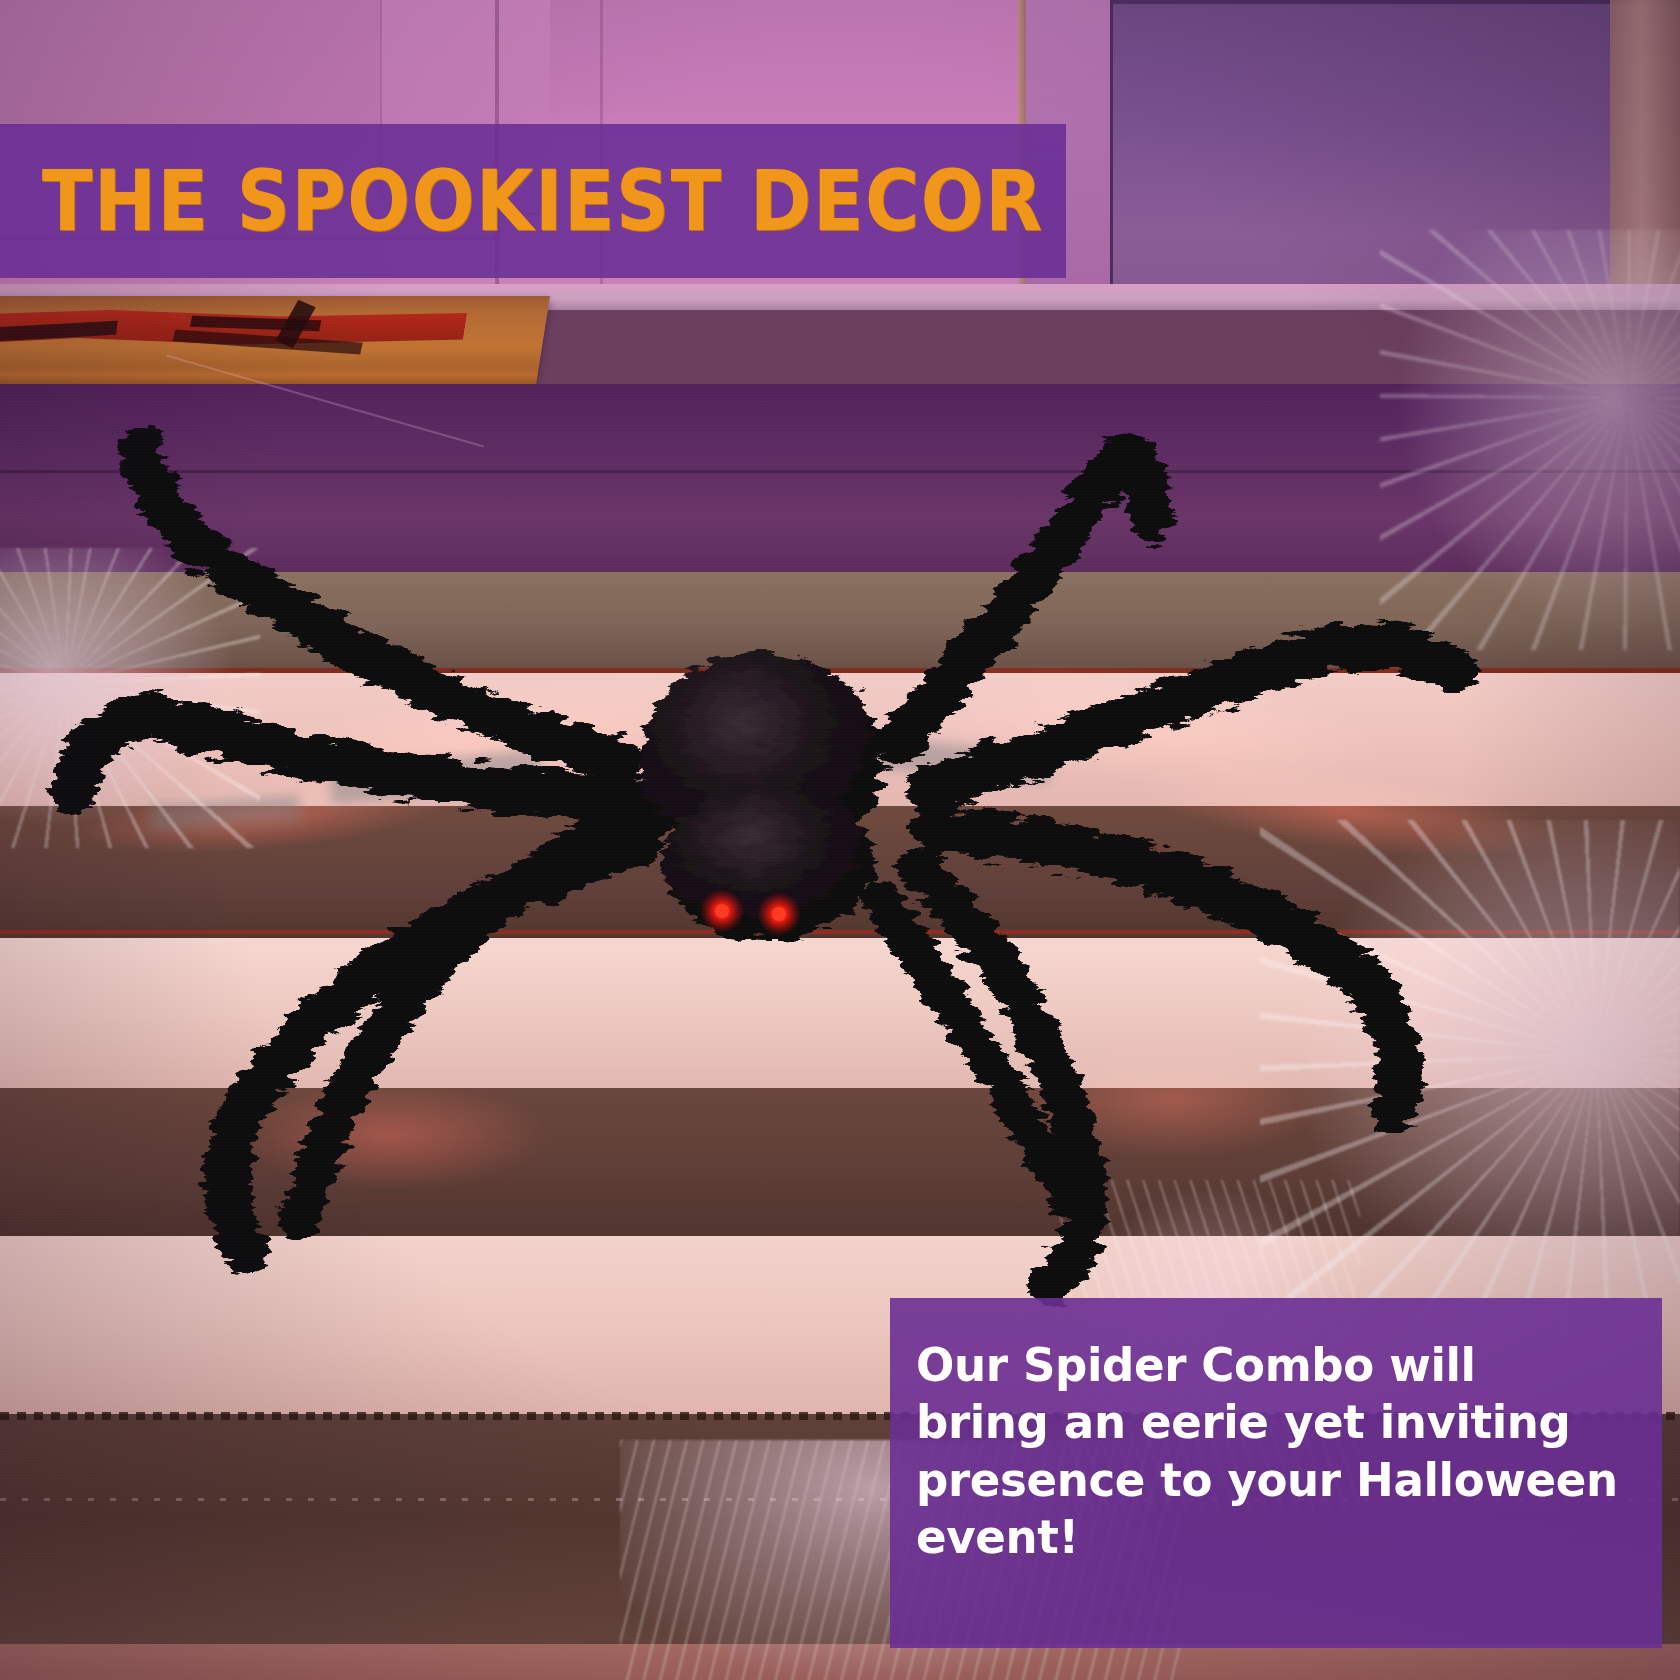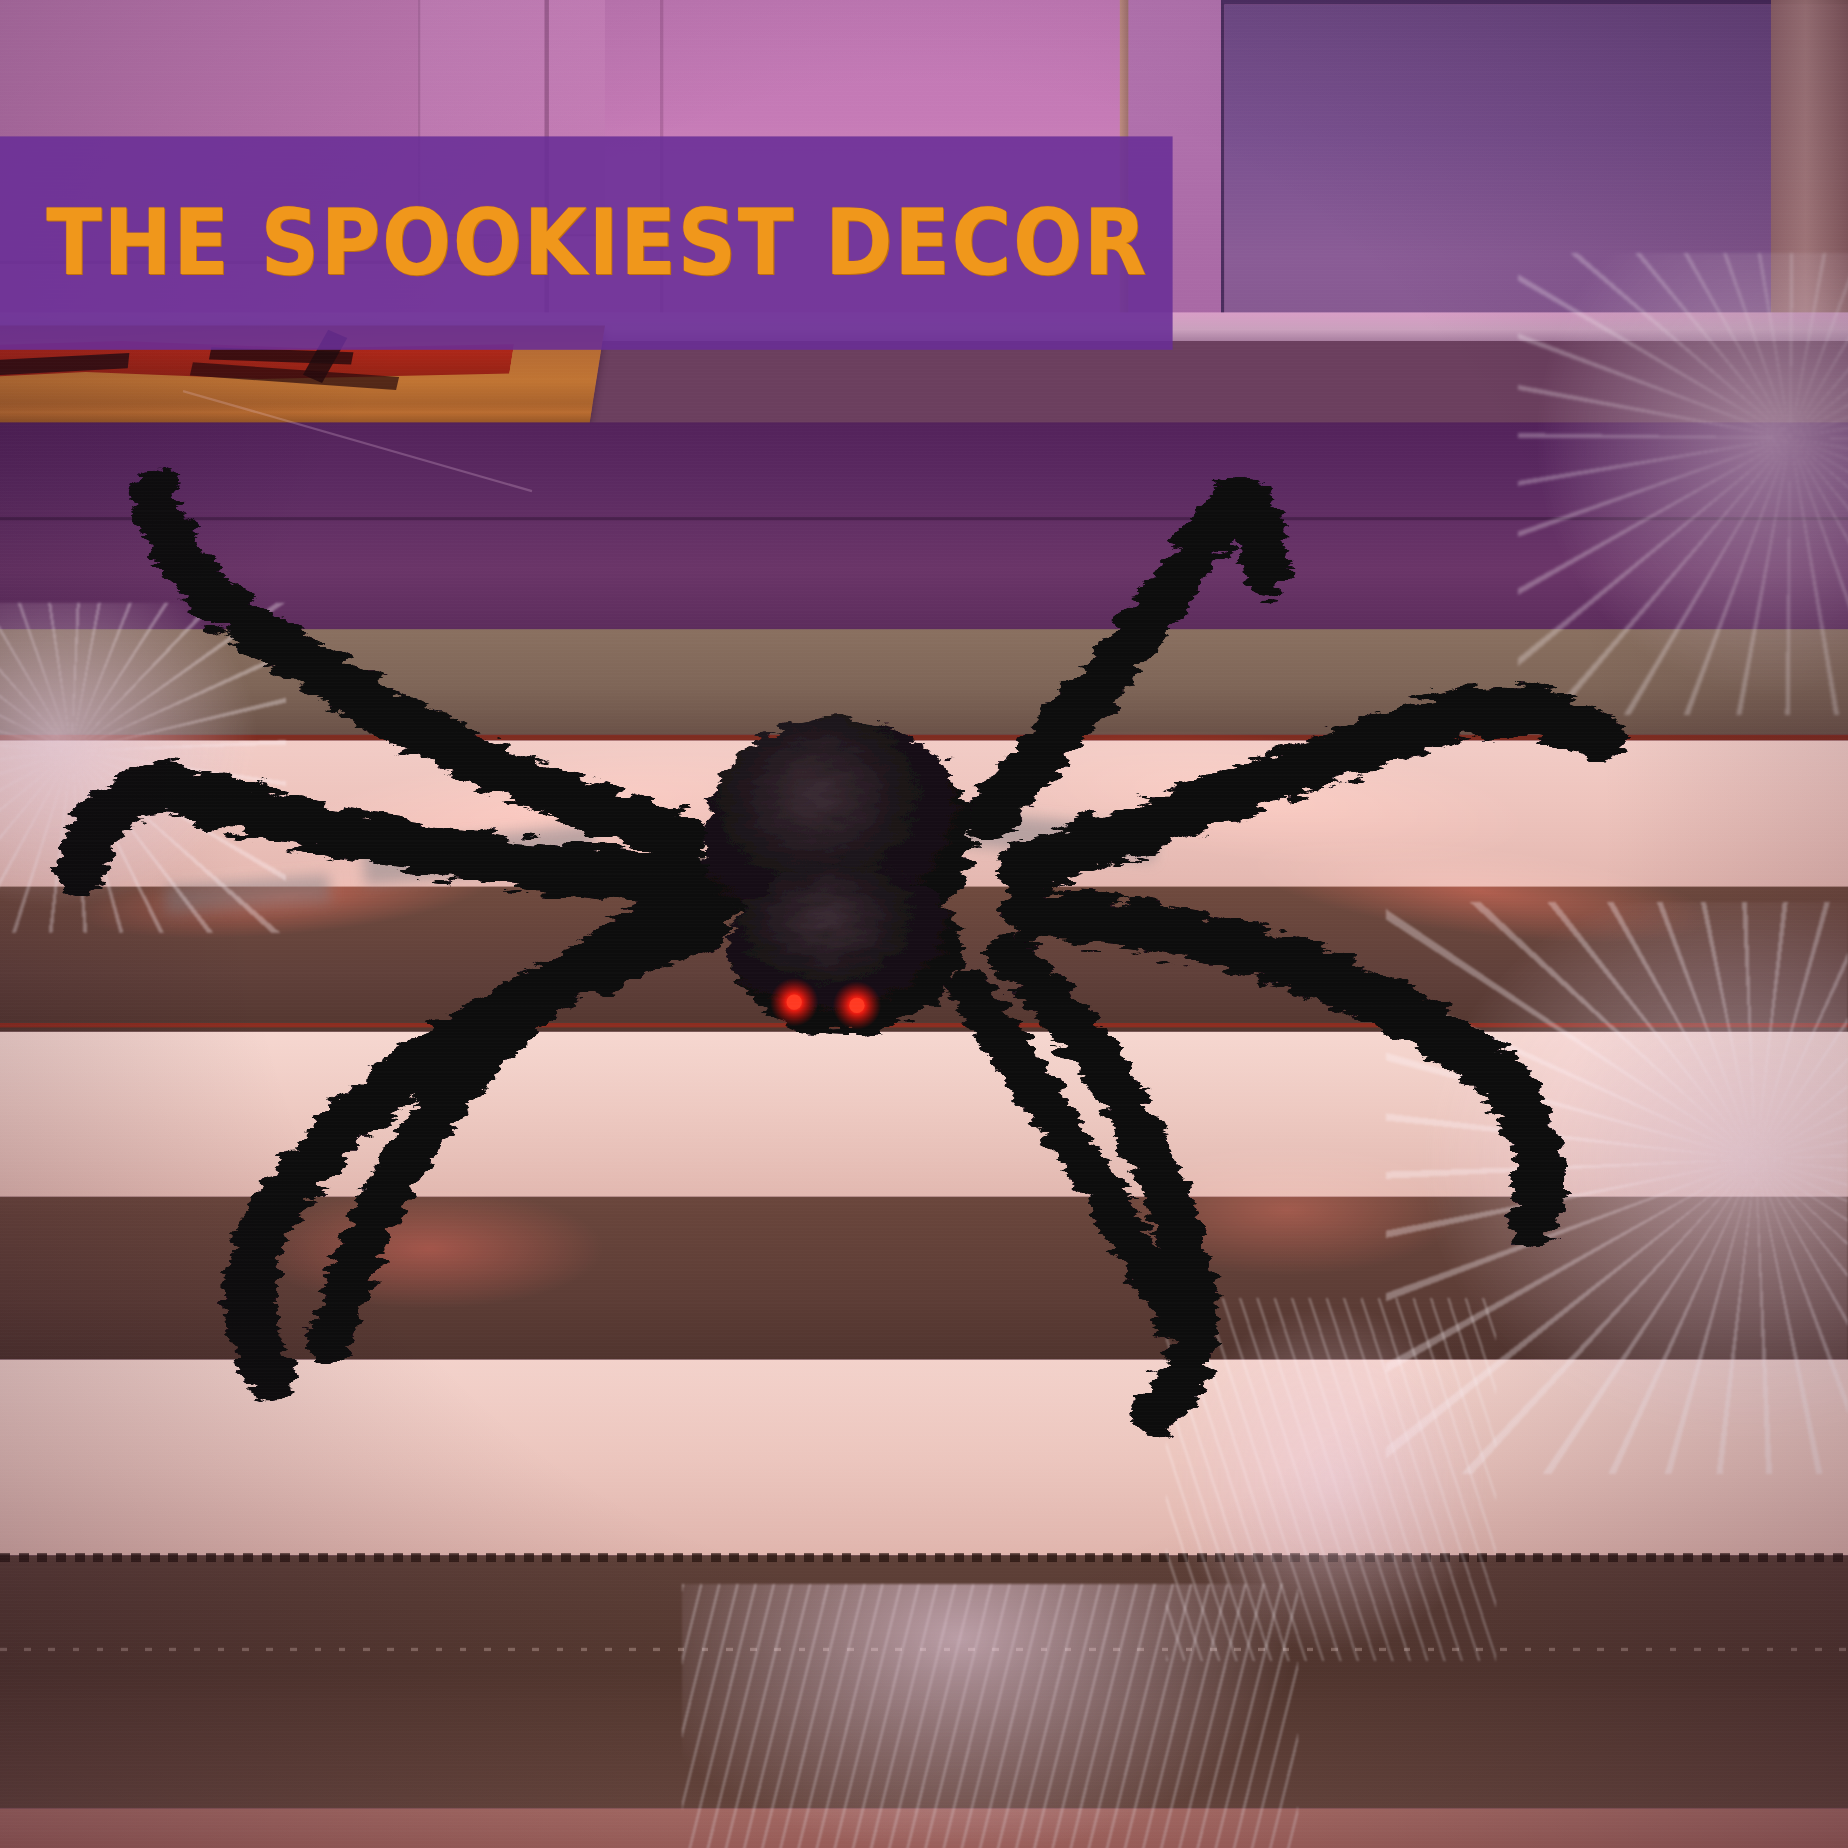--- a/index.html
+++ b/index.html
@@ -150,21 +150,21 @@
       radial-gradient(ellipse at 50% 50%,rgba(243,214,231,.62),rgba(243,214,231,0) 68%),
       repeating-linear-gradient(72deg,rgba(255,250,253,.34) 0 2px,rgba(0,0,0,0) 2px 15px);
     filter:blur(1.2px);}
 
   
   .spider{position:absolute;left:0;top:0;width:1680px;height:1680px;pointer-events:none;}
   .fur{filter:url(#furry);}
 
   
   .headline-band{
-    position:absolute;left:0;top:124px;width:1066px;height:194px;
+    position:absolute;left:0;top:124px;width:1066px;height:154px;
     background:rgba(105,46,150,.88);
     display:flex;align-items:center;
   }
   .headline{
     margin:0 0 0 42px;
     color:#f0971b;
     font-family:"DejaVu Sans", sans-serif;
     font-weight:700;
     font-size:74px;
     letter-spacing:1.5px;
@@ -304,14 +304,20 @@
     </svg>
 
     <div class="vignette"></div>
     <div class="grain"></div>
   </div>
 
   <div class="headline-band">
     <h1 class="headline">THE SPOOKIEST DECOR</h1>
   </div>
 
+  <div class="caption-box">
+    <p class="caption-text">Our Spider Combo will</p>
+    <p class="caption-text">bring an eerie yet inviting</p>
+    <p class="caption-text">presence to your Halloween</p>
+    <p class="caption-text">event!</p>
+  </div>
 
 </div>
 
 </body></html>

